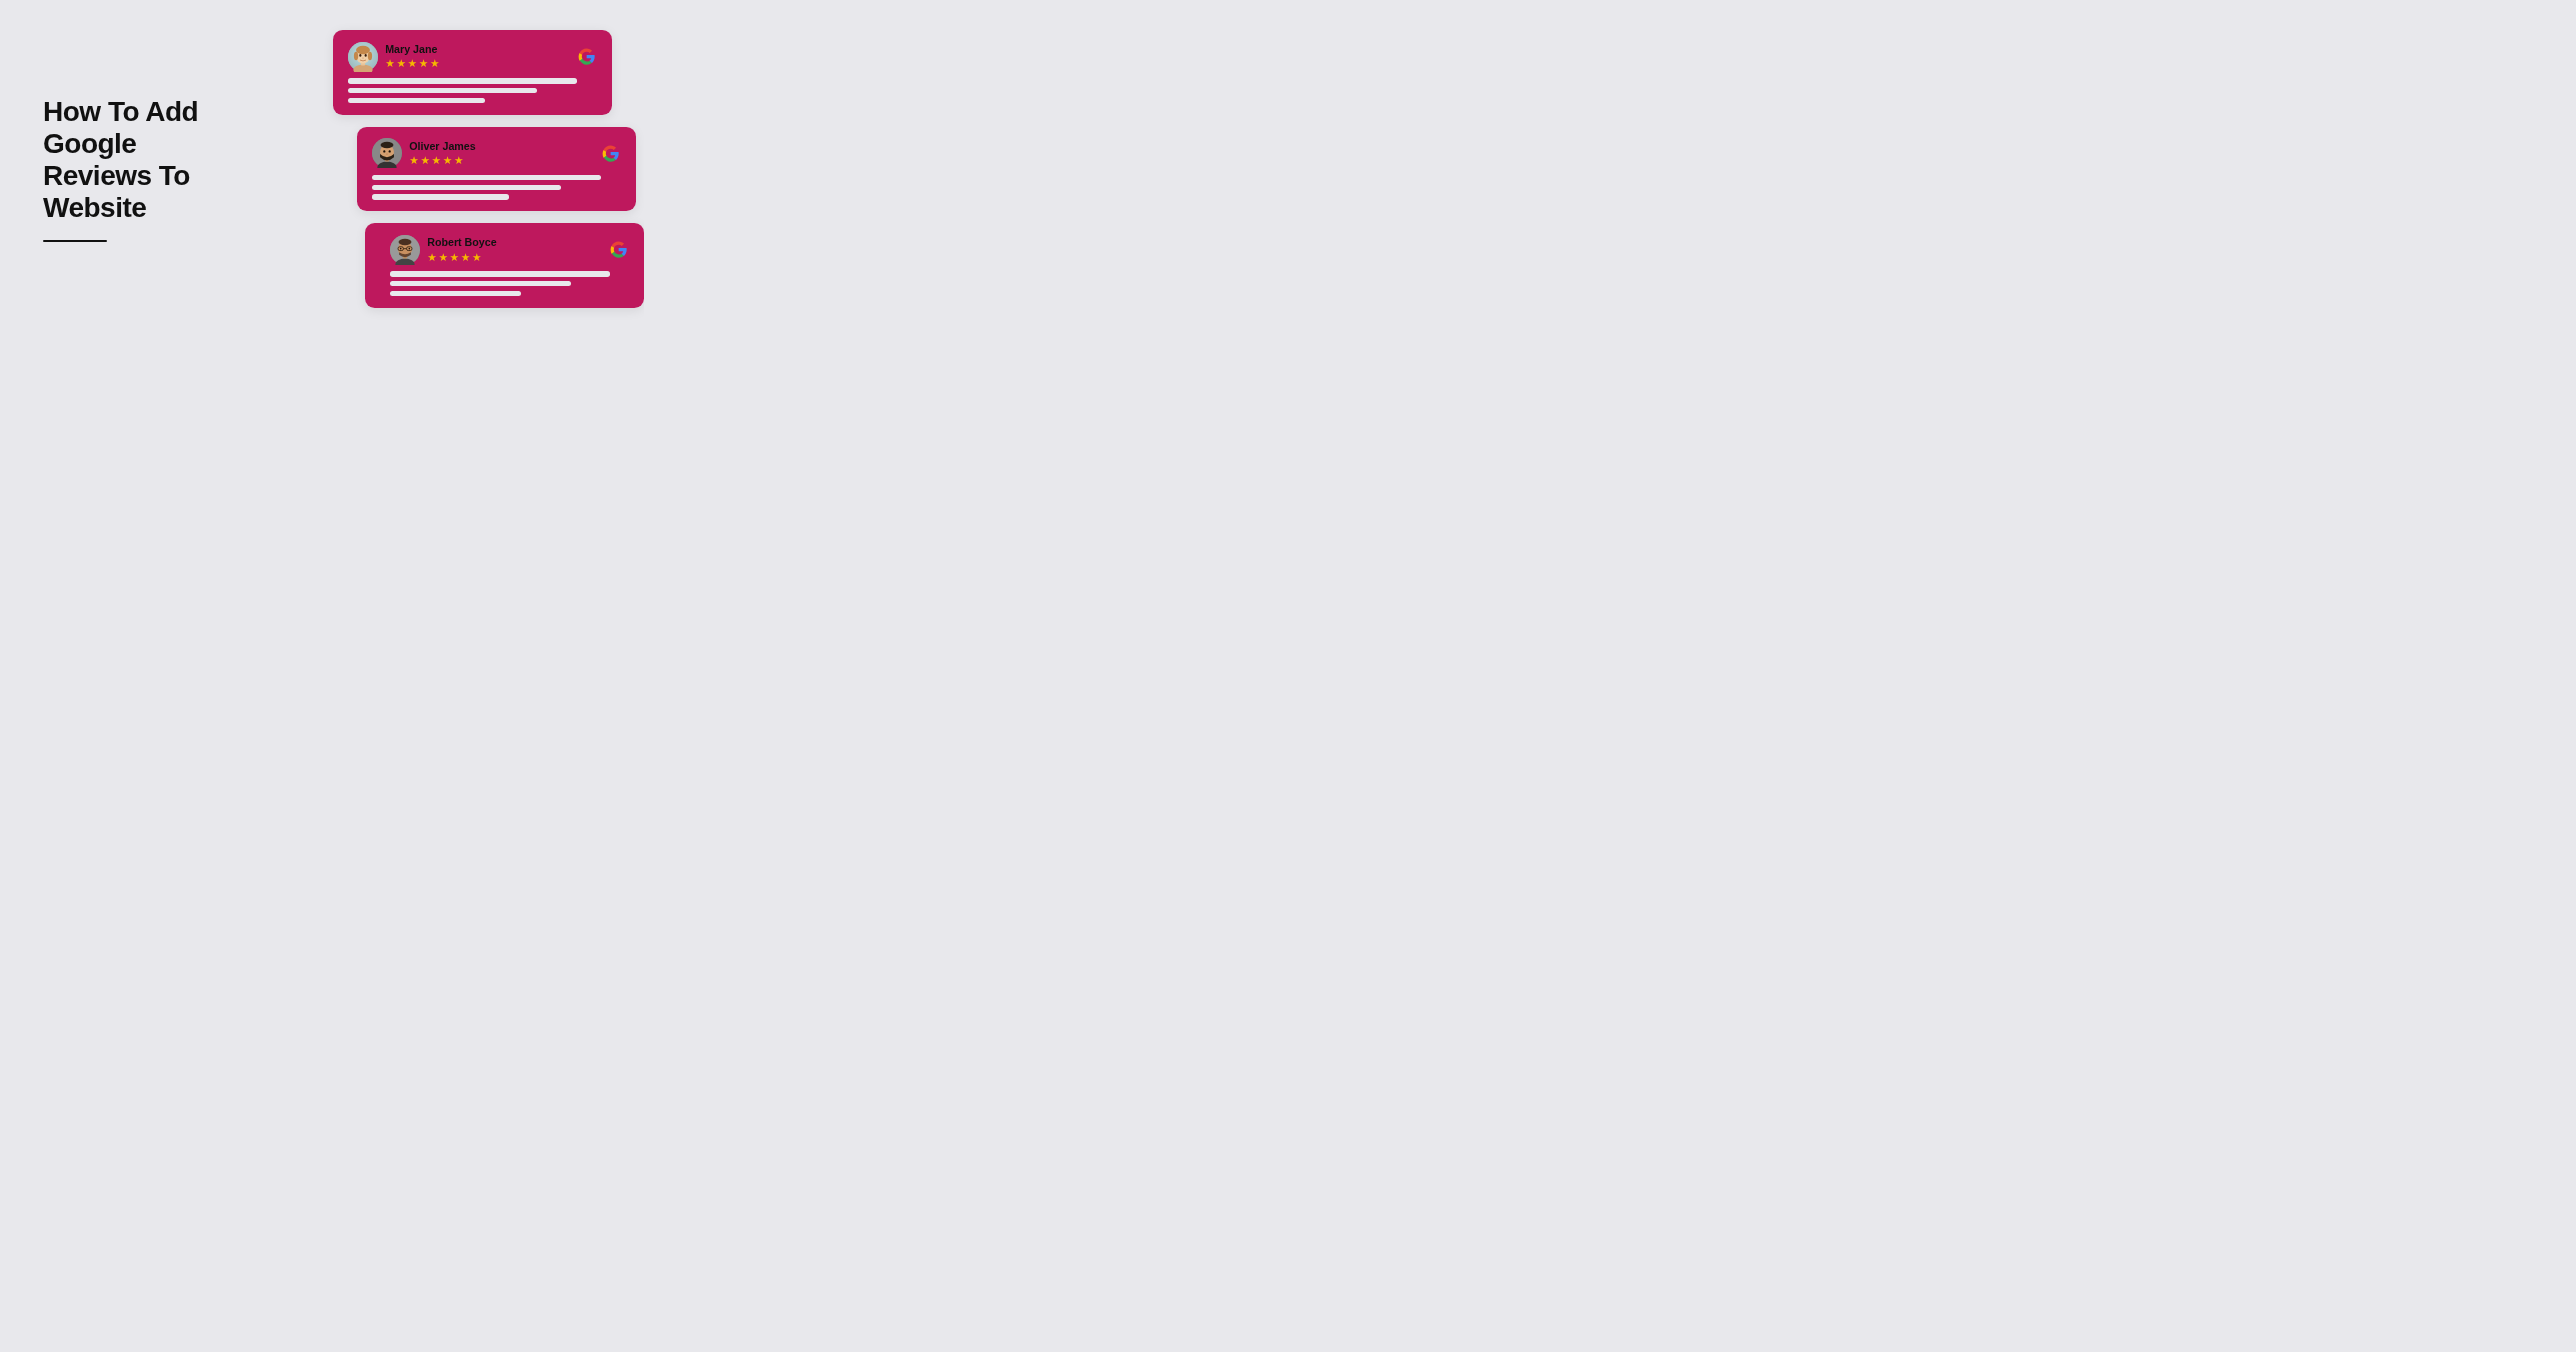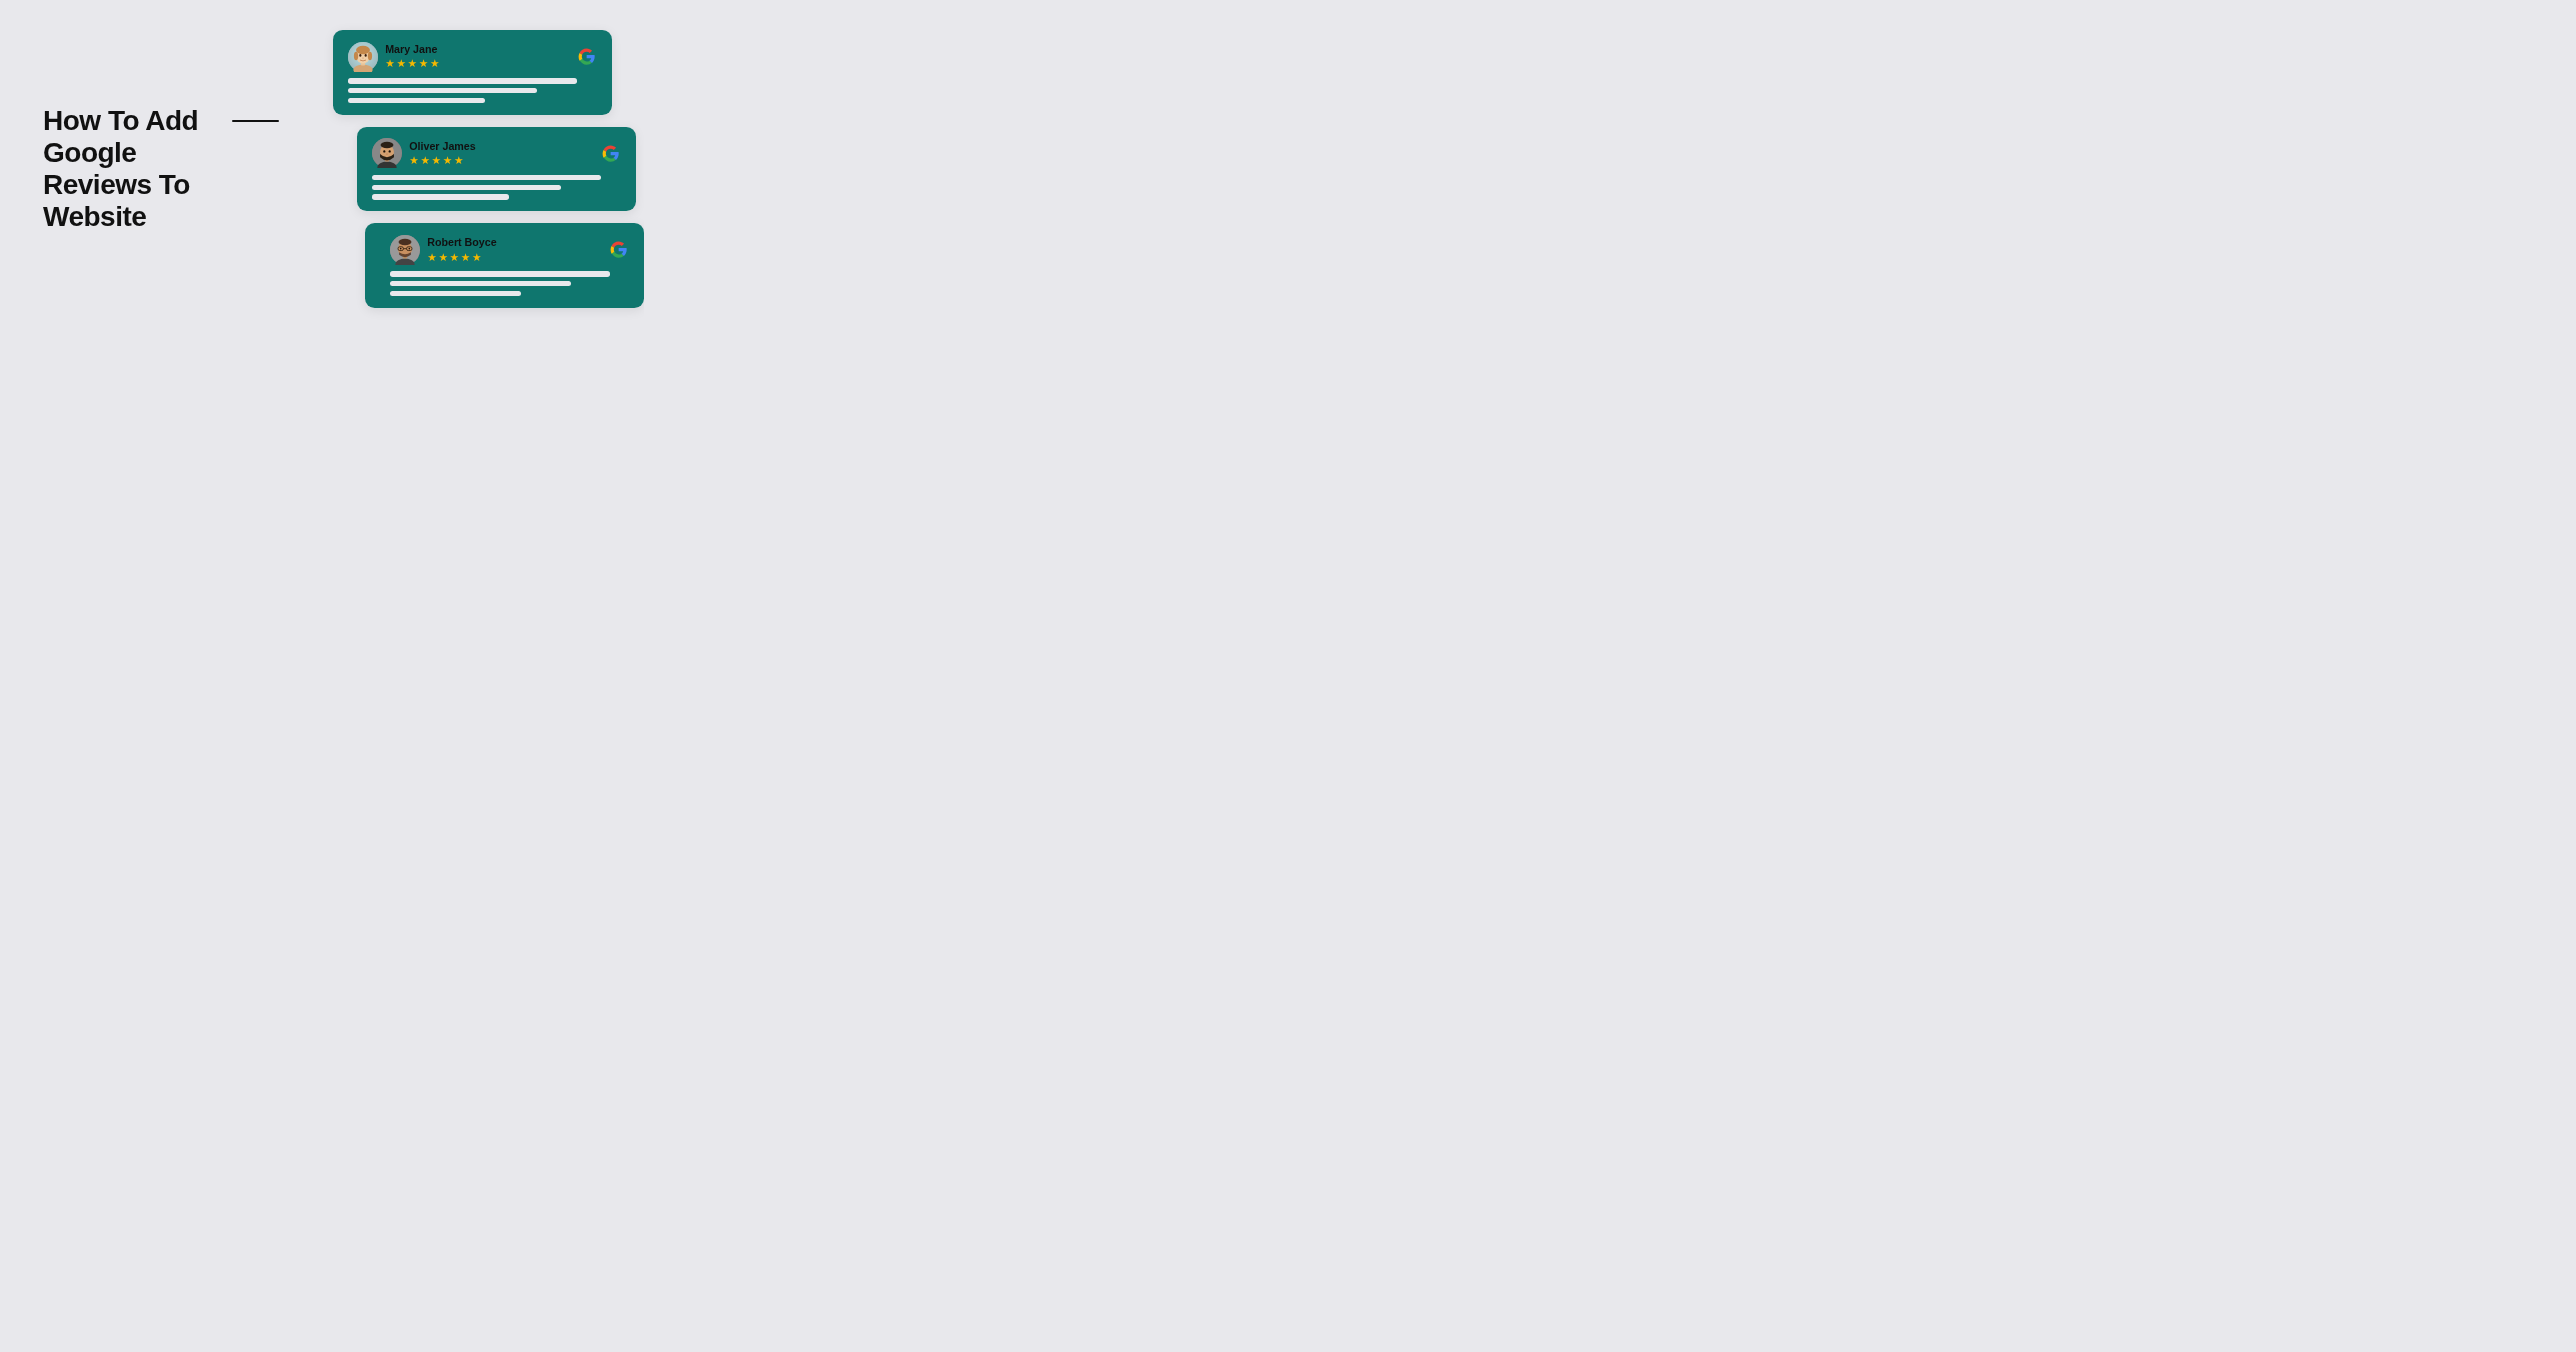--- a/index.html
+++ b/index.html
@@ -15,20 +15,21 @@
       font-family: 'Arial', sans-serif;
       display: flex;
       align-items: center;
       overflow: hidden;
     }
 
     .left-section {
       flex: 0 0 50%;
       padding: 32px 43px;
       display: flex;
+      flex-direction: column;
       justify-content: center;
     }
 
     .headline {
       font-size: 28px;
       font-weight: 900;
       color: #111111;
       line-height: 1.15;
       letter-spacing: -0.5px;
     }
@@ -45,21 +46,21 @@
       flex: 0 0 50%;
       display: flex;
       flex-direction: column;
       align-items: flex-start;
       gap: 11.8px;
       padding: 21.5px 21.5px 21.5px 10.7px;
       position: relative;
     }
 
     .review-card {
-      background: #0f766e;
+      background: #be185d;
       border-radius: 9.7px;
       padding: 11.8px 15px;
       width: 279px;
       box-shadow: 0 2.1px 10.7px rgba(0,0,0,0.08);
       position: relative;
     }
 
     .review-card:nth-child(1) {
       margin-left: 0;
     }

